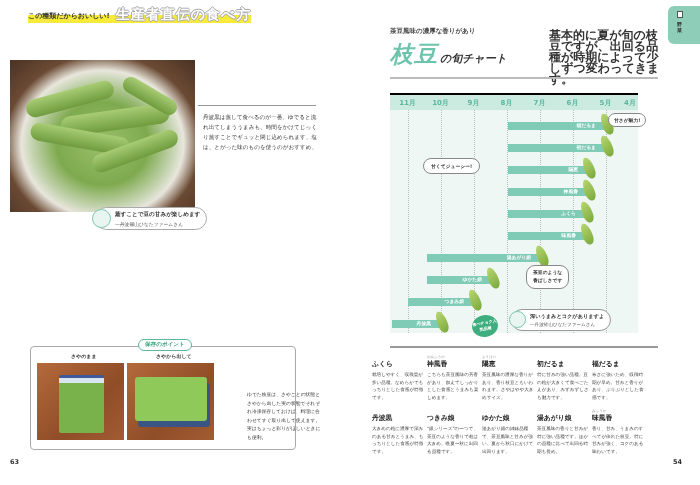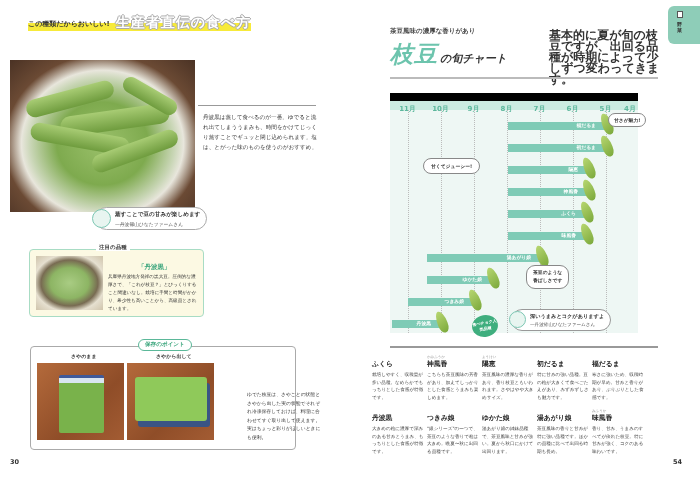--- a/index.html
+++ b/index.html
@@ -3,21 +3,21 @@
 <meta charset="utf-8">
 <style>
   * { box-sizing: border-box; margin: 0; padding: 0; }
   html, body { width: 700px; height: 485px; overflow: hidden; background: #fff; }
   body { font-family: "DejaVu Sans", sans-serif; color: #333; position: relative; }
   .page { position: absolute; top: 0; height: 485px; background: #fff; }
   .left { left: 0; width: 350px; }
   .right { left: 350px; width: 350px; }
 
   
-  .hdr { position: absolute; left: 28px; top: 14px; display: flex; align-items: flex-end; }
+  .hdr { position: absolute; left: 28px; top: 6px; display: flex; align-items: flex-end; }
   .hdr .hl { position: absolute; left: 0; right: 0; bottom: 1px; height: 8px; background: #f7ea3a; z-index: 0; }
   .hdr .small { position: relative; z-index: 1; font-size: 7px; font-weight: bold; color: #333; margin-right: 6px; margin-bottom: 3px; }
   .hdr .big { position: relative; z-index: 1; font-size: 14px; color: #fff; font-weight: bold; letter-spacing: 1px;
      text-shadow: -1px 0 #aaa, 1px 0 #aaa, 0 -1px #aaa, 0 1px #aaa; }
 
   .photo1 { position: absolute; left: 10px; top: 60px; width: 185px; height: 152px;
      background: radial-gradient(ellipse at 50% 55%, #9ac06a 0%, #7eaa4e 35%, #c9d6b6 55%, #e8e6dc 62%, #6b4a34 75%, #4a3224 100%); border-radius: 0; }
   .photo1 .pods { position: absolute; inset: 20px 15px 40px 10px; }
   .pod { position: absolute; background: linear-gradient(180deg, #a8cc74, #6f9c3e); border-radius: 40px; }
 
@@ -54,21 +54,21 @@
   .tab .t { position: absolute; left: 9px; top: 15px; width: 8px; font-size: 5px; line-height: 6px; font-weight: bold; color: #333; }
 
   .r-sub { position: absolute; left: 40px; top: 27px; font-size: 6.5px; font-weight: bold; color: #444; }
   .r-title { position: absolute; left: 40px; top: 39px; display: flex; align-items: baseline; font-style: italic; }
   .r-title .a { font-size: 23px; font-weight: bold; color: #6cc4ad; letter-spacing: 1px; }
   .r-title .b { font-size: 11px; font-weight: bold; color: #333; margin-left: 2px; }
   .r-lead { position: absolute; left: 199px; top: 30px; width: 115px; font-size: 12px; line-height: 11px; color: #333; font-weight: bold; }
   .r-rule { position: absolute; left: 40px; top: 77px; width: 268px; height: 2px; background: #bbb; }
 
   .chart { position: absolute; left: 40px; top: 93px; width: 248px; height: 240px; background: #eef7f4; }
-  .mhead { position: absolute; left: 0; top: 0; width: 248px; height: 17px; background: #cbebe1; border-top: 8px solid #000000; }
+  .mhead { position: absolute; left: 0; top: 0; width: 248px; height: 17px; background: #cbebe1; border-top: 2px solid #000000; }
   .mlab { position: absolute; top: 3px; width: 33px; text-align: center; font-size: 7px; font-weight: bold; color: #5cb79c; }
   .vline { position: absolute; top: 17px; width: 0; height: 223px; border-left: 1px dotted #bbb; }
   .bar { position: absolute; height: 8px; background: #7fcbb6; }
   .bar span { position: absolute; right: 10px; top: 0; font-size: 4.8px; line-height: 8px; font-weight: bold; color: #fff; white-space: nowrap; }
   .beanicon { position: absolute; width: 10px; height: 22px; background: linear-gradient(160deg, #b9d873, #7aa83a); border-radius: 50% 50% 45% 45% / 60% 60% 40% 40%; transform: rotate(-22deg); }
   .bubble { position: absolute; background: #fff; border: 1px solid #888; border-radius: 9px; font-size: 4.8px; font-weight: bold; color: #333; text-align: center; white-space: nowrap; }
   .pop { position: absolute; left: 82px; top: 222px; width: 26px; height: 22px; background: #3fae7e; border-radius: 50%; color: #fff; font-size: 4px; font-weight: bold; text-align: center; line-height: 6px; padding-top: 5px; transform: rotate(-10deg); }
   .quote2 { position: absolute; left: 121px; top: 216px; width: 100px; height: 22px; border: 1px solid #999; border-radius: 11px; background: #fff; }
   .quote2 .face { left: -3px; top: 1px; width: 17px; height: 17px; }
   .quote2 .q1 { position: absolute; left: 18px; top: 3px; font-size: 5.2px; font-weight: bold; color: #333; white-space: nowrap; }
@@ -102,41 +102,35 @@
 
   <div class="rule1"></div>
   <div class="body1">丹波黒は蒸して食べるのが一番。ゆでると流れ出てしまううまみも、時間をかけてじっくり蒸すことでギュッと閉じ込められます。塩は、とがった味のものを使うのがおすすめ。</div>
 
   <div class="quote1">
     <div class="face"></div>
     <div class="q1">蒸すことで豆の甘みが楽しめます</div>
     <div class="q2">—丹波篠山ひなたファームさん</div>
   </div>
 
-  <div class="feat">
-    <span class="lbl">注目の品種</span>
-    <div class="img"></div>
-    <div class="name">「丹波黒」</div>
-    <div class="desc">兵庫県丹波地方発祥の黒大豆。圧倒的な濃厚さで、「これが枝豆？」とびっくりすること間違いなし。栽培に手間と時間がかかり、希少性も高いことから、高級品とされています。</div>
-  </div>
 
   <div class="store">
     <span class="badge">保存のポイント</span>
     <span class="cap" style="left:40px">さやのまま</span>
     <span class="cap" style="left:125px">さやから出して</span>
     <div class="ph" style="left:6px">
         <div class="bag1"></div>
       </div>
     <div class="ph" style="left:96px">
         <div class="bag2"></div>
       </div>
     <div class="txt">ゆでた枝豆は、さやごとの状態とさやから出した実の状態でそれぞれ冷凍保存しておけば、料理に合わせてすぐ取り出して使えます。実はちょっと彩りがほしいときにも便利。</div>
   </div>
 
-  <div class="pnum" style="left:10px">30</div>
+  <div class="pnum" style="left:10px">63</div>
 </div>
 
 <div class="page right">
   <div class="tab">
     <div class="ic"></div>
     <div class="t">野菜</div>
   </div>
 
   <div class="r-sub">茶豆風味の濃厚な香りがあり</div>
   <div class="r-title">

